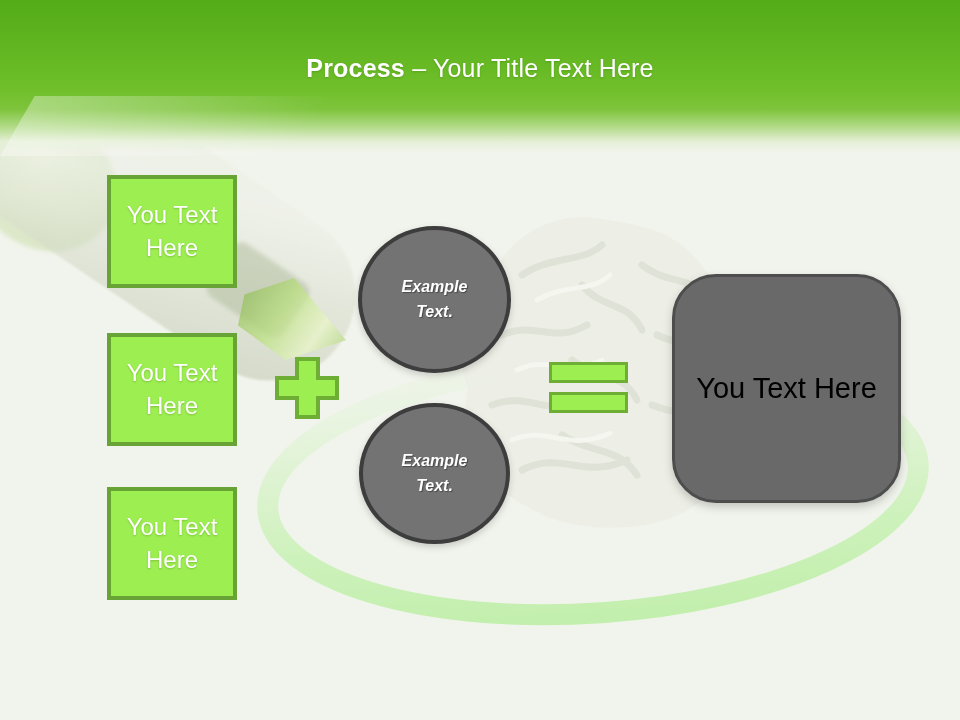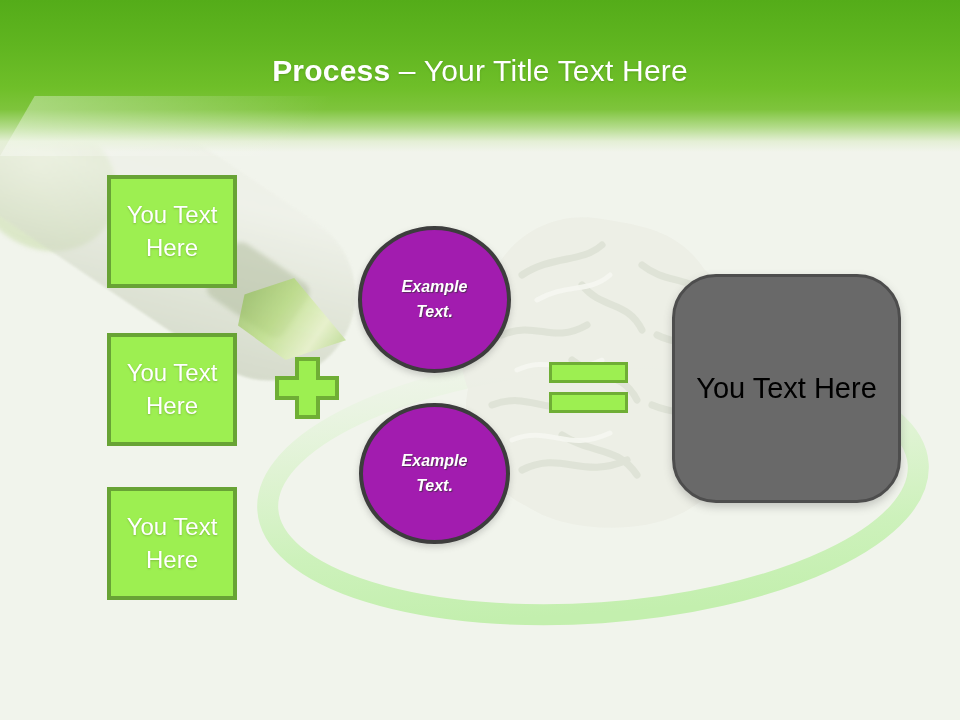--- a/index.html
+++ b/index.html
@@ -15,21 +15,21 @@
       #54ac19 0%, #60b520 30%, #6fbf29 58%, #7ec43c 72%,
       #b4dc8c 84%, #e4efd5 93%, rgba(241,244,236,0) 100%);
   }
   .header-sheen{
     position:absolute;left:0;top:96px;width:420px;height:60px;
     background:linear-gradient(100deg, rgba(255,255,255,.35), rgba(255,255,255,0) 70%);
     transform:skewX(-30deg);transform-origin:left bottom;
   }
   .slide-title{
     position:absolute;left:0;top:54px;width:960px;
-    text-align:center;color:#ffffff;font-size:30px;letter-spacing:.2px;
+    text-align:center;color:#ffffff;font-size:25px;letter-spacing:.2px;
     text-shadow:0 1px 2px rgba(60,110,20,.35);
   }
   .slide-title .t-bold{font-weight:700;}
   .slide-title .t-rest{font-weight:400;}
   
   .marker{position:absolute;inset:0;pointer-events:none;}
   .marker-barrel{
     position:absolute;left:-80px;top:128px;width:460px;height:172px;border-radius:90px;
     background:linear-gradient(160deg,#e7ecdd 0%,#eef0e8 40%,#d3d9c7 70%,#b9c1aa 100%);
     transform:rotate(34deg);opacity:.55;filter:blur(1px);
@@ -66,21 +66,21 @@
   .plus-wrap{position:absolute;left:275px;top:357px;width:64px;height:62px;}
   .equals-wrap{position:absolute;left:549px;top:362px;width:79px;}
   .eq-bar{
     width:79px;height:21px;box-sizing:border-box;
     background:#9def51;border:3px solid #6fae35;
   }
   .eq-bar+.eq-bar{margin-top:9px;}
   
   .gray-circle{
     position:absolute;box-sizing:border-box;border-radius:50%;
-    background:#a21caf;border:4px solid #3d3d3d;
+    background:#737373;border:4px solid #3d3d3d;
     display:flex;align-items:center;justify-content:center;text-align:center;
     color:#ffffff;font-weight:700;font-style:italic;font-size:16px;line-height:1.55;
     padding:0 28px;text-shadow:1px 1px 1px rgba(50,50,50,.65);
     box-shadow:0 3px 6px rgba(80,80,80,.25);
   }
   .gc1{left:358px;top:226px;width:153px;height:147px;}
   .gc2{left:359px;top:403px;width:151px;height:141px;}
   
   .result-box{
     position:absolute;left:672px;top:274px;width:229px;height:229px;box-sizing:border-box;

